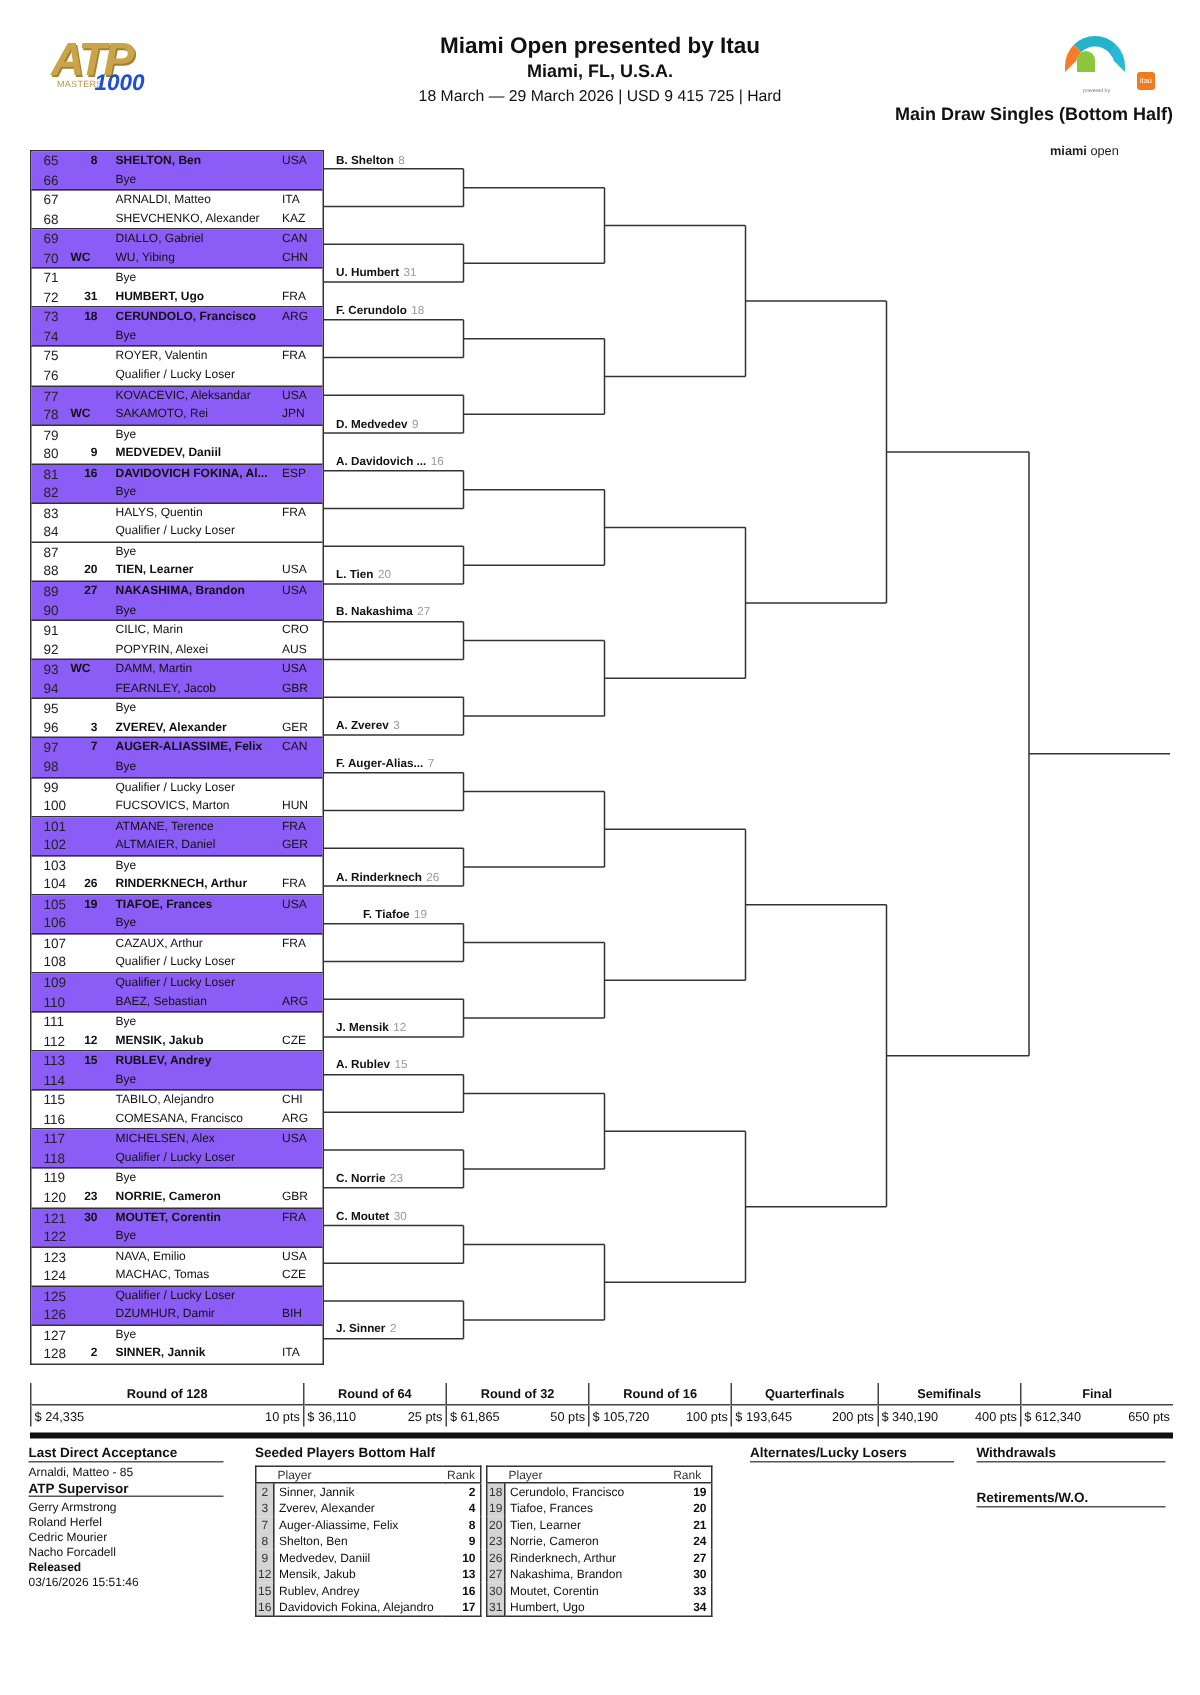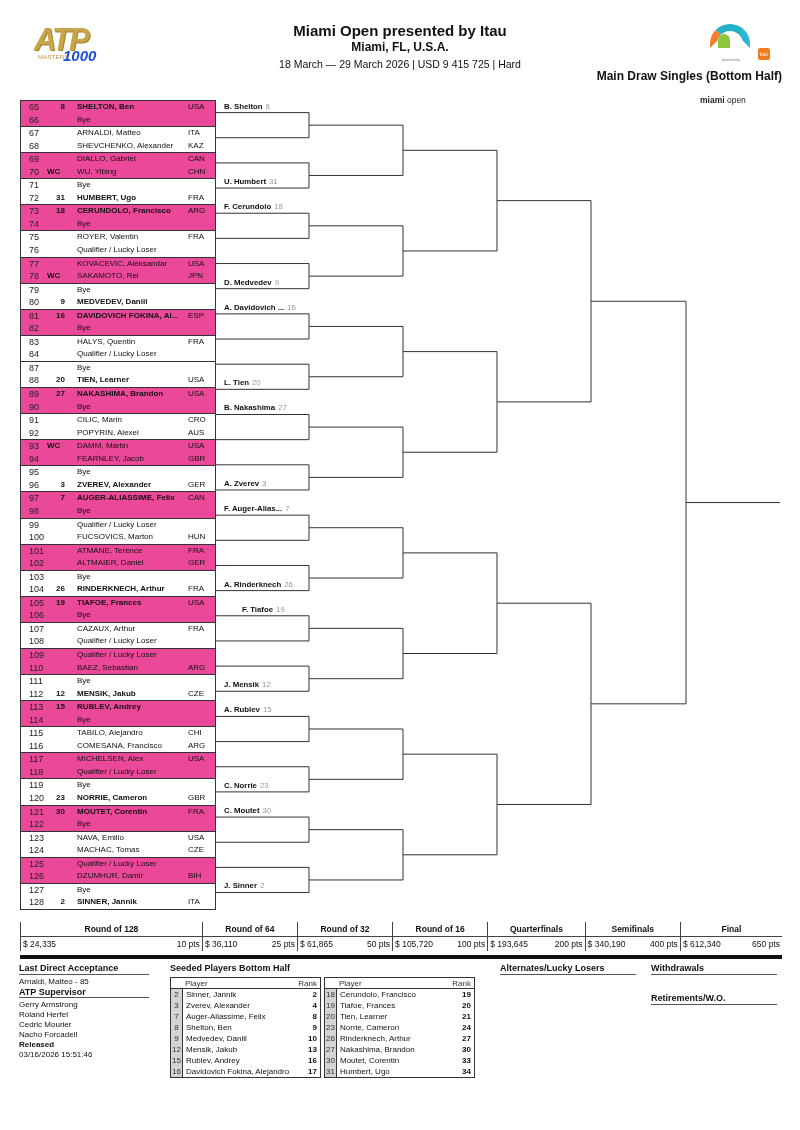--- a/index.html
+++ b/index.html
@@ -28,21 +28,21 @@
   #mo-logo .name span { font-weight:normal; }
   #mo-logo .itau { position:absolute; left:58px; top:24px; width:12px; height:12px; background:#f07a1e; border-radius:2px; color:#fff; font-size:5px; text-align:center; line-height:12px; }
   #mo-logo .pw { position:absolute; left:22px; top:34px; font-size:3.5px; color:#777; }
 
   #draw-subtitle { right:18px; top:69px; font-size:12px; font-weight:bold; }
 
   
   #draw-table { left:20px; top:100px; width:196px; border:1px solid #333; box-sizing:border-box; }
   .pair { border-bottom:1px solid #333; }
   .pair:last-child { border-bottom:none; }
-  .pair.shade { background:#ec4899; }
+  .pair.shade { background:#8b5cf6; }
   .row { height:12.55px; position:relative; font-size:8px; line-height:12.55px; white-space:nowrap; }
   .row .num { position:absolute; left:8px; font-size:9px; color:#222; }
   .row .seed { position:absolute; left:22px; width:22px; text-align:right; font-weight:bold; }
   .row .seed.left { text-align:left; left:26px; }
   .row .pname { position:absolute; left:56px; width:106px; overflow:hidden; text-overflow:ellipsis; }
   .row .pname.bold { font-weight:bold; }
   .row .ctry { position:absolute; left:167px; }
 
   
   #bracket { left:0; top:0; width:800px; height:910px; pointer-events:none; }
@@ -62,21 +62,21 @@
   .sec-h { font-size:9px; font-weight:bold; border-bottom:1px solid #555; padding-bottom:1px; }
   #lda { left:19px; top:963px; width:130px; }
   #lda .line { font-size:8px; line-height:10px; }
   #lda .sup { font-size:9px; font-weight:bold; border-bottom:1px solid #555; margin-bottom:2px; }
   #lda .rel { font-weight:bold; }
 
   #seeded { left:170px; top:963px; width:305px; }
   #seeded .sec-h { border-bottom:none; }
   .seedtab { position:absolute; top:14px; border:1px solid #333; border-collapse:collapse; font-size:8px; }
   .seedtab th { font-weight:normal; text-align:left; height:10px; border-bottom:1px solid #333; padding:0 3px; color:#333; }
-  .seedtab th.rk { text-align:right; }
+  .seedtab th.rk { text-align:center; }
   .seedtab td { height:11px; padding:0 3px; line-height:11px; }
   .seedtab td.sd { background:#d4d4d4; text-align:center; padding:0 1px; width:9px; border-right:1px solid #333; color:#333; }
   .seedtab td.rk { text-align:right; font-weight:bold; }
 
   #alts { left:500px; top:963px; width:136px; }
   #wd { left:651px; top:963px; width:126px; }
   #ret { left:651px; top:993px; width:126px; }
 </style>
 </head>
 <body>

